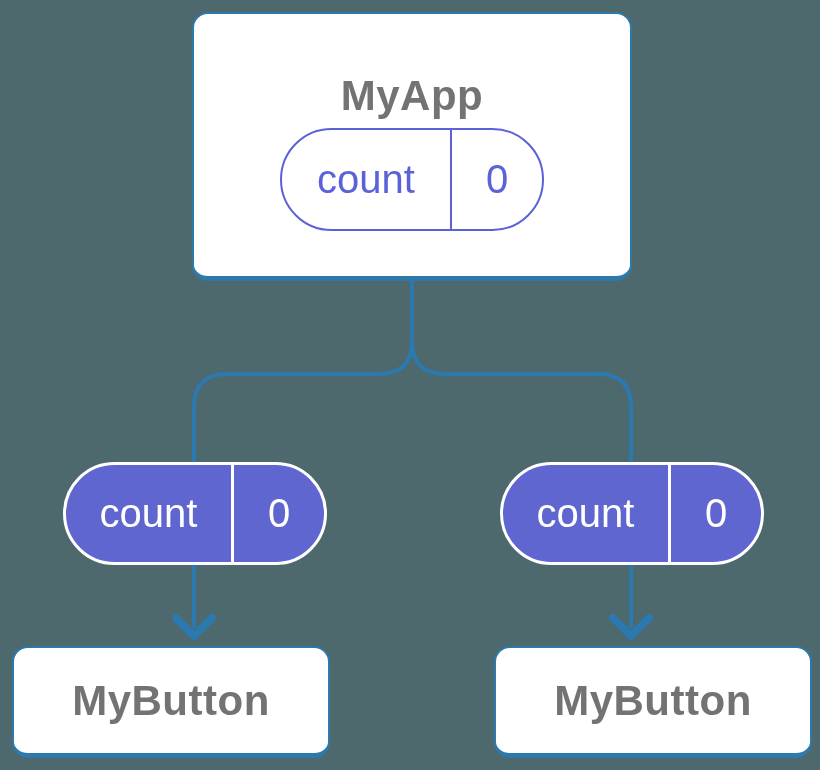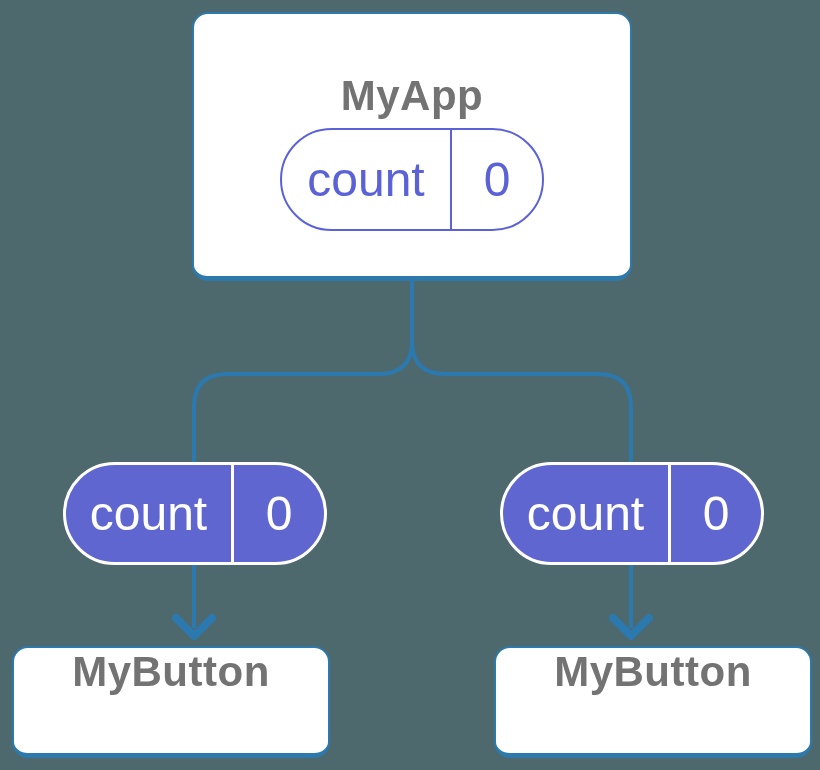--- a/index.html
+++ b/index.html
@@ -31,21 +31,21 @@
     position: absolute;
     background: #ffffff;
     border: 2px solid #2E79AB;
     border-bottom-width: 5px;
     border-radius: 16px;
     z-index: 2;
   }
   .root-card { left: 192px; top: 12px; width: 440px; height: 269px; }
   .child-card {
     top: 646px; width: 318px; height: 112px;
-    display: flex; justify-content: center;
+    display: flex; align-items: center; justify-content: center;
   }
   .child-card-left  { left: 12px; }
   .child-card-right { left: 494px; }
 
   .card-title {
     color: #737373;
     font-size: 42px;
     font-weight: 600;
     letter-spacing: 0.5px;
   }
@@ -57,21 +57,21 @@
   }
 
   .pill {
     position: absolute;
     width: 264px; height: 103px;
     border-radius: 60px;
     display: flex;
     align-items: stretch;
     overflow: hidden;
     z-index: 2;
-    font-size: 48px;
+    font-size: 40px;
   }
   .pill .cell {
     display: flex;
     align-items: center;
     justify-content: center;
   }
   .pill .name-cell  { flex: 1; }
   .pill .value-cell { width: 90px; }
 
   .state-pill {

